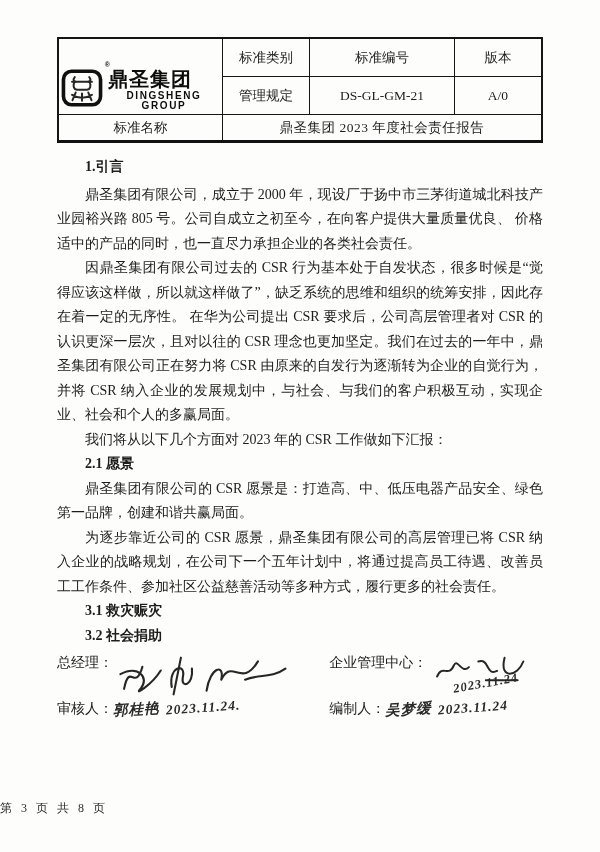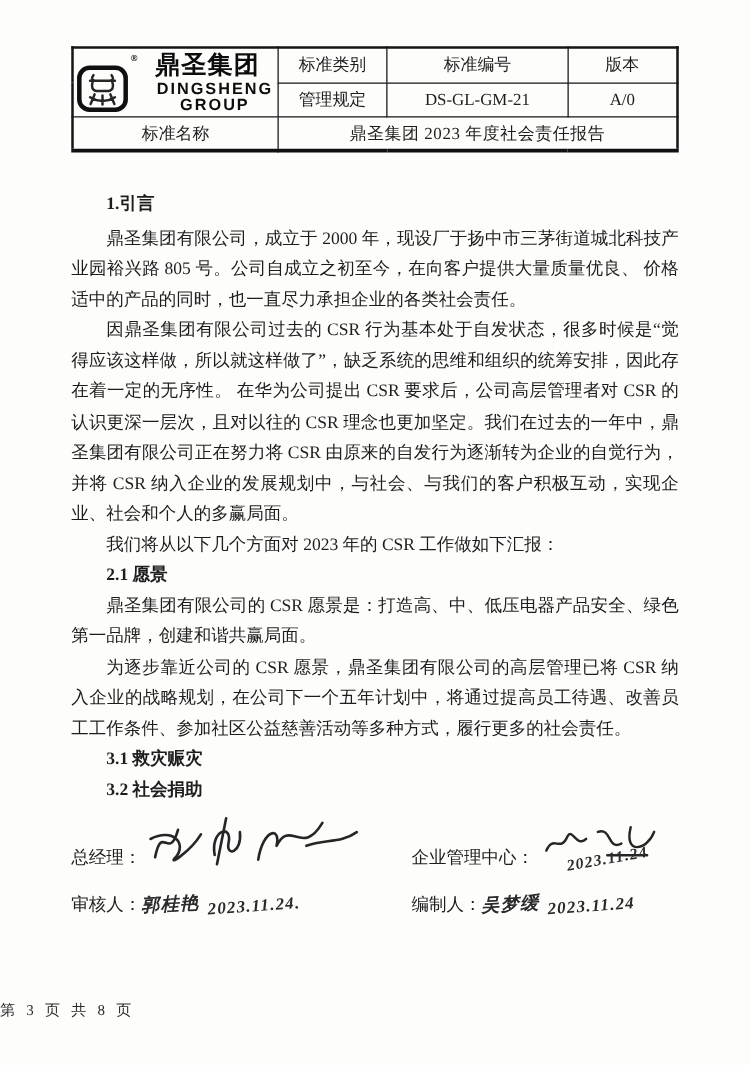--- a/index.html
+++ b/index.html
@@ -12,42 +12,42 @@
 
   
   table.hdr{width:100%;border-collapse:collapse;table-layout:fixed;}
   table.hdr td{border:1.5px solid #151515;text-align:center;vertical-align:middle;
     font-size:13.5px;padding:0;height:25px;}
   table.hdr{border:2px solid #151515;border-bottom:3px solid #111;}
   td.logo-cell{width:34%;}
   td.col-cat{width:18%;}
   td.col-num{width:30%;}
   td.col-ver{width:18%;}
-  .logo-wrap{display:flex;align-items:flex-end;justify-content:center;gap:21px;padding:3px 2px;}
+  .logo-wrap{display:flex;align-items:flex-start;justify-content:center;gap:5px;padding:3px 2px;margin-top:27px;}
   .logo-mark{position:relative;flex:0 0 auto;line-height:0;}
   .logo-reg{position:absolute;top:-4px;right:-7px;font-size:7px;font-weight:700;
     font-family:"Liberation Sans",sans-serif;color:#111;}
   .logo-text{display:flex;flex-direction:column;align-items:flex-start;line-height:1;}
   .logo-cn{font-size:20px;font-weight:800;letter-spacing:1px;color:#0d0d0d;
     font-family:"Liberation Sans","DejaVu Sans",sans-serif;}
-  .logo-en{font-size:13px;font-weight:700;letter-spacing:1.6px;margin-top:2px;color:#0d0d0d;
+  .logo-en{font-size:10px;font-weight:700;letter-spacing:1.6px;margin-top:2px;color:#0d0d0d;
     font-family:"Liberation Sans","DejaVu Sans",sans-serif;}
   .hdr-title{font-weight:400;font-size:14px;letter-spacing:.5px;}
 
   
-  .doc{margin-top:30px;}
+  .doc{margin-top:12px;}
   .doc p,.doc h4{margin:0;font-size:14px;line-height:24.5px;text-align:justify;}
   .doc p{text-indent:2em;}
   .doc h4{font-weight:700;text-indent:2em;}
   .doc .gap-top{margin-top:3px;}
 
   
   .sigs{margin-top:6px;display:grid;grid-template-columns:56% 44%;row-gap:2px;
     font-size:14px;}
-  .sig-row{display:flex;align-items:flex-end;min-height:36px;}
+  .sig-row{display:flex;align-items:flex-start;min-height:36px;}
   .sig-label{white-space:nowrap;}
   .ink{stroke:#262626;fill:none;stroke-linecap:round;stroke-linejoin:round;}
   .hand{font-style:italic;font-weight:600;color:#2a2a2a;display:inline-block;
     transform:rotate(-3deg);letter-spacing:1px;font-size:14.5px;}
   .hand-date{font-style:italic;font-weight:600;color:#2a2a2a;display:inline-block;
     transform:rotate(-4deg);letter-spacing:1px;font-size:13.5px;margin-left:6px;}
   .mc-sig{display:flex;flex-direction:column;align-items:flex-start;margin-left:4px;}
   .mc-date{font-style:italic;font-weight:600;color:#2a2a2a;display:inline-block;
     transform:rotate(-10deg);font-size:12.5px;letter-spacing:1px;margin-top:-8px;margin-left:22px;}
 

